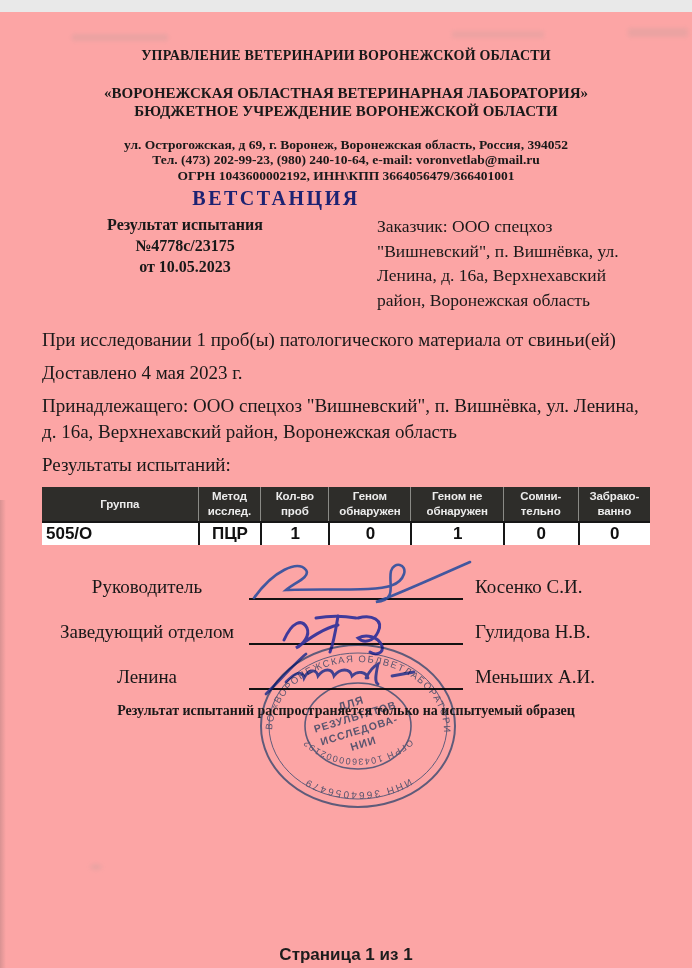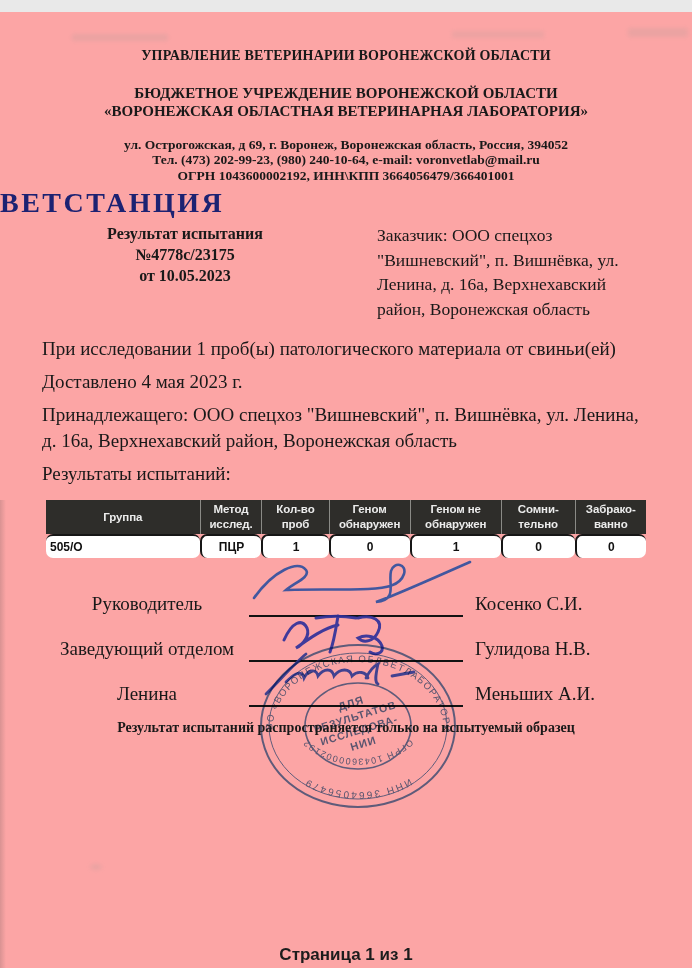--- a/index.html
+++ b/index.html
@@ -6,44 +6,44 @@
   .page{
     position:relative;width:692px;height:968px;margin:12px auto;
     background:#fca5a5;overflow:hidden;
     font-family:"Liberation Serif","DejaVu Serif",serif;color:#191919;
   }
   
   .org-top{margin-top:36px;text-align:center;font-size:14px;font-weight:600;letter-spacing:.2px;}
   .org-name{margin-top:21px;text-align:center;font-weight:700;font-size:15px;line-height:1.18;}
   .contacts{margin-top:17px;text-align:center;font-weight:700;font-size:13.5px;line-height:1.12;}
   .vetstation{
-    margin-top:4px;text-align:left;padding-right:140px;
-    font-family:"Liberation Serif",serif;font-weight:700;font-size:28px;
+    margin-top:4px;text-align:center;padding-right:140px;
+    font-family:"Liberation Serif",serif;font-weight:700;font-size:20px;
     letter-spacing:2.5px;color:#1c2272;
   }
   
   .info-row{display:flex;margin-top:4px;padding-left:50px;}
   .result-block{width:270px;text-align:center;font-weight:700;font-size:16px;line-height:1.32;}
   .customer-block{width:252px;margin-left:57px;font-size:17.5px;line-height:1.42;}
   
   .body-text{padding:0 38px 0 42px;margin-top:14px;}
   .para{font-size:19px;line-height:1.37;margin:0 0 7px 0;}
   
-  .rtable{margin:6px 40px 0 40px;border:6px solid #fca5a5;font-family:"Liberation Sans","DejaVu Sans",sans-serif;}
+  .rtable{margin:6px 40px 0 40px;border:2px solid #fca5a5;font-family:"Liberation Sans","DejaVu Sans",sans-serif;}
   .trow{display:flex;}
   .th{
     background:#2e2d2a;color:#ececec;font-weight:700;font-size:11.5px;line-height:1.3;
     text-align:center;white-space:pre-line;display:flex;align-items:center;justify-content:center;
     height:34px;border-left:1px solid #8a8a86;box-sizing:border-box;letter-spacing:-.1px;
   }
   .th:first-child{border-left:none;}
   .td{
-    background:#fff;color:#111;font-weight:700;font-size:12px;text-align:center;
+    background:#fff;color:#111;font-weight:700;font-size:17px;text-align:center;
     display:flex;align-items:center;justify-content:center;height:24px;
-    border-left:2px solid #161616;border-top:2px solid #161616;box-sizing:border-box;border-radius:7px;
+    border-left:2px solid #161616;border-top:2px solid #161616;box-sizing:border-box;
   }
   .td:first-child{border-left:none;justify-content:flex-start;padding-left:4px;}
   .c1{width:25.6%;}.c2{width:10.3%;}.c3{width:11.2%;}.c4{width:13.5%;}
   .c5{width:15.2%;}.c6{width:12.3%;}.c7{width:11.9%;}
   
   .signatures{margin-top:8px;padding-left:45px;text-align:center;}
   .sig-row{display:flex;align-items:flex-end;height:45px;}
   .sig-role{width:204px;font-size:19px;padding-bottom:2px;}
   .sig-line{width:214px;border-bottom:2.5px solid #121212;height:30px;}
   .sig-name{margin-left:12px;font-size:19px;padding-bottom:2px;}
@@ -74,22 +74,22 @@
 
   <div class="smudge sm1"></div>
   <div class="smudge sm2"></div>
   <div class="smudge sm3"></div>
   <div class="smudge sm4"></div>
   <div class="edge"></div>
 
   <div class="org-top">УПРАВЛЕНИЕ ВЕТЕРИНАРИИ ВОРОНЕЖСКОЙ ОБЛАСТИ</div>
 
   <div class="org-name">
+    <div>«ВОРОНЕЖСКАЯ ОБЛАСТНАЯ ВЕТЕРИНАРНАЯ ЛАБОРАТОРИЯ»</div>
     <div>БЮДЖЕТНОЕ УЧРЕЖДЕНИЕ ВОРОНЕЖСКОЙ ОБЛАСТИ</div>
-    <div>«ВОРОНЕЖСКАЯ ОБЛАСТНАЯ ВЕТЕРИНАРНАЯ ЛАБОРАТОРИЯ»</div>
   </div>
 
   <div class="contacts">
     <div>ул. Острогожская, д 69, г. Воронеж, Воронежская область, Россия, 394052</div>
     <div>Тел. (473) 202-99-23, (980) 240-10-64, e-mail: voronvetlab@mail.ru</div>
     <div>ОГРН 1043600002192, ИНН\КПП 3664056479/366401001</div>
   </div>
 
   <div class="vetstation">ВЕТСТАНЦИЯ</div>
 

